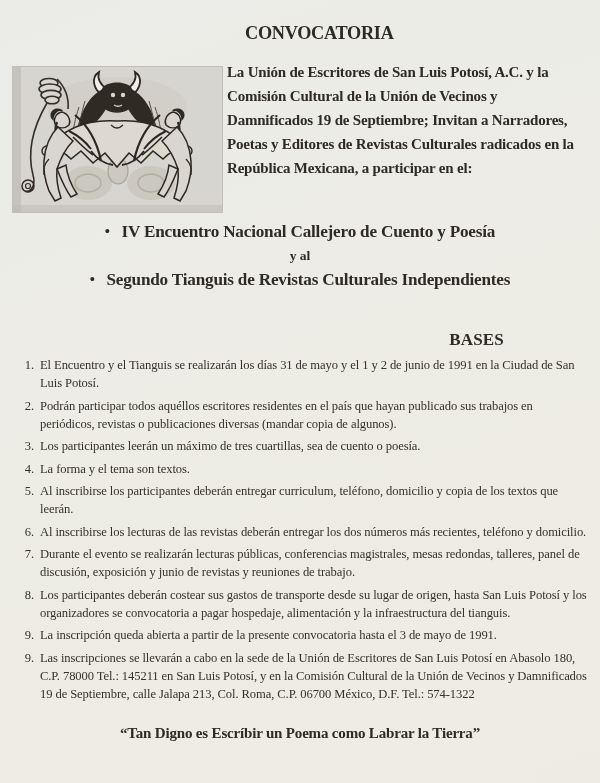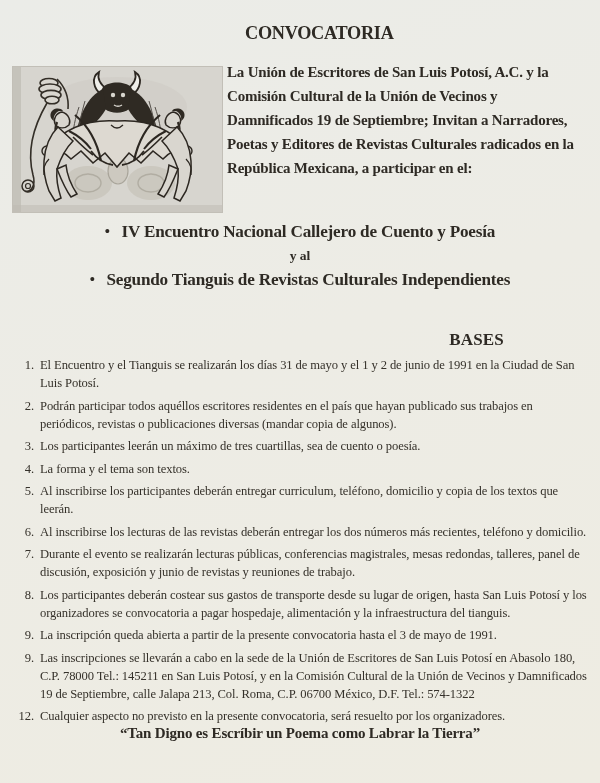--- a/index.html
+++ b/index.html
@@ -192,21 +192,17 @@
       <span class="txt">Los participantes deberán costear sus gastos de transporte desde su lugar de origen, hasta San Luis Potosí y los organizadores se convocatoria a pagar hospedaje, alimentación y la infraestructura del tianguis.</span>
     </div>
     <div class="base-item">
       <span class="num">9.</span>
       <span class="txt">La inscripción queda abierta a partir de la presente convocatoria hasta el 3 de mayo de 1991.</span>
     </div>
     <div class="base-item">
       <span class="num">9.</span>
       <span class="txt">Las inscripciones se llevarán a cabo en la sede de la Unión de Escritores de San Luis Potosí en Abasolo 180, C.P. 78000 Tel.: 145211 en San Luis Potosí, y en la Comisión Cultural de la Unión de Vecinos y Damnificados 19 de Septiembre, calle Jalapa 213, Col. Roma, C.P. 06700 México, D.F. Tel.: 574-1322</span>
     </div>
-    <div class="base-item">
-      <span class="num">12.</span>
-      <span class="txt">Cualquier aspecto no previsto en la presente convocatoria, será resuelto por los organizadores.</span>
-    </div>
   </div>
 
   <div class="footer-quote">“Tan Digno es Escríbir un Poema como Labrar la Tierra”</div>
 
 </div>
 
 </body></html>

